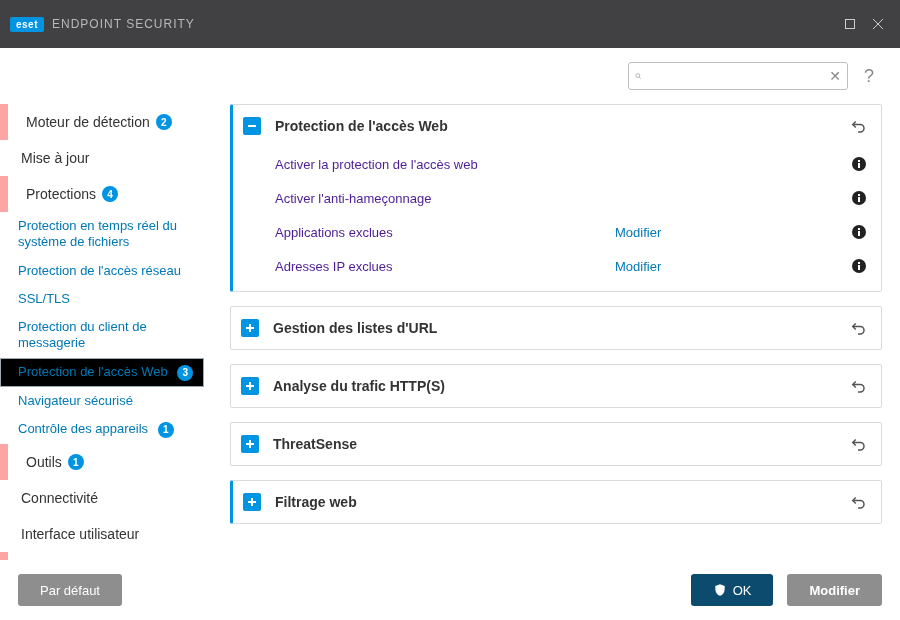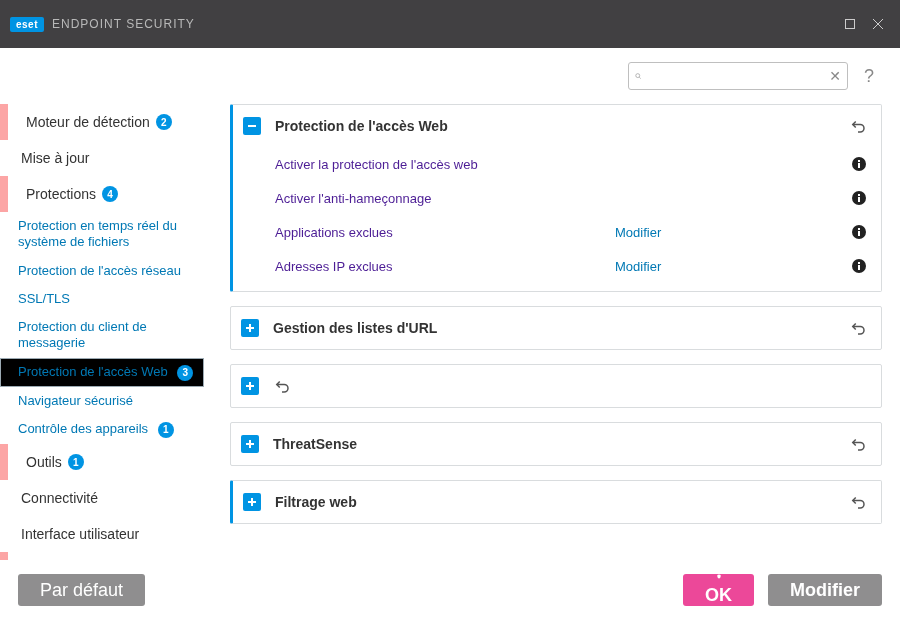--- a/index.html
+++ b/index.html
@@ -52,23 +52,23 @@
     .row .control { flex: 1; }
     .row .info { color: #222; display:flex; cursor: pointer; }
     .row .info svg { width: 16px; height: 16px; }
 
     .toggle { width: 36px; height: 18px; background: #0094e3; border-radius: 9px; position: relative; cursor: pointer; }
     .toggle .knob { position: absolute; width: 14px; height: 14px; background: #fff; border-radius: 50%; top: 2px; right: 2px; }
     .link { color: #0078b4; font-size: 13px; cursor: pointer; }
 
     
     .footer { height: 60px; display: flex; align-items: center; padding: 0 18px; }
-    .btn { height: 32px; padding: 0 22px; border: none; border-radius: 3px; font-size: 18px; cursor: pointer; display: inline-flex; align-items: center; gap: 6px; }
+    .btn { height: 32px; padding: 0 22px; border: none; border-radius: 3px; font-size: 13px; cursor: pointer; display: inline-flex; align-items: center; gap: 6px; }
     .btn-default { background: #8f8e8f; color: #fff; }
-    .btn-ok { background: #ec4899; color: #fff; font-weight: bold; flex-direction: column; }
+    .btn-ok { background: #0c4a6e; color: #fff; font-weight: normal; }
     .btn-cancel { background: #8f8e8f; color: #fff; font-weight: bold; }
     .footer .spacer { flex: 1; }
     .btn-ok svg { width: 14px; height: 14px; }
   </style>
 </head>
 <body>
 
 <div class="titlebar">
   <span class="brand-badge">eset</span>
   <span class="brand-text">ENDPOINT SECURITY</span>
@@ -238,20 +238,21 @@
     </div>
 
     <div class="section-card">
       <div class="section-header">
         <span class="expander">
           <svg viewBox="0 0 10 10">
               <rect x="4" y="1" width="2" height="8" fill="currentColor"></rect>
               <rect x="1" y="4" width="8" height="2" fill="currentColor"></rect>
             </svg>
         </span>
+        <span class="section-title">Analyse du trafic HTTP(S)</span>
         <span class="reset-icon">
           <svg viewBox="0 0 24 24" fill="none" stroke="currentColor" stroke-width="2">
               <path d="M9 14l-4-4 4-4"></path>
               <path d="M5 10h10a5 5 0 0 1 0 10h-3"></path>
             </svg>
         </span>
       </div>
     </div>
 
     <div class="section-card">

